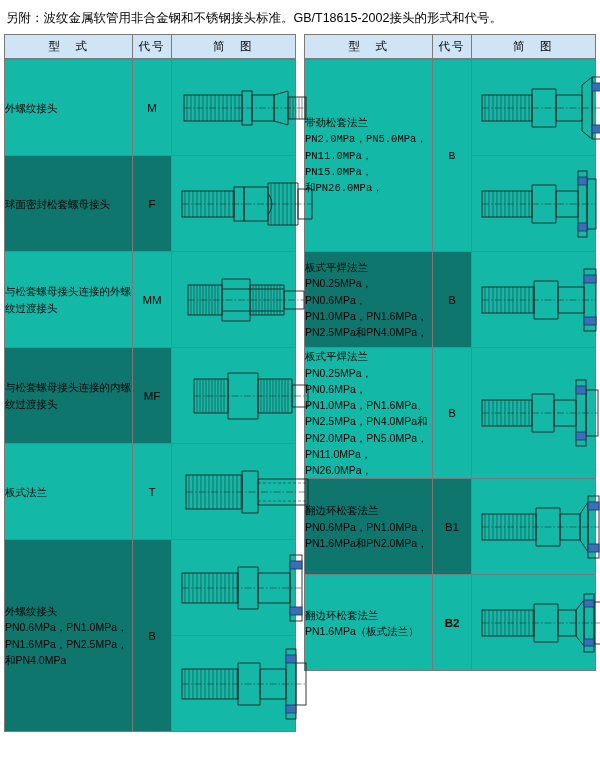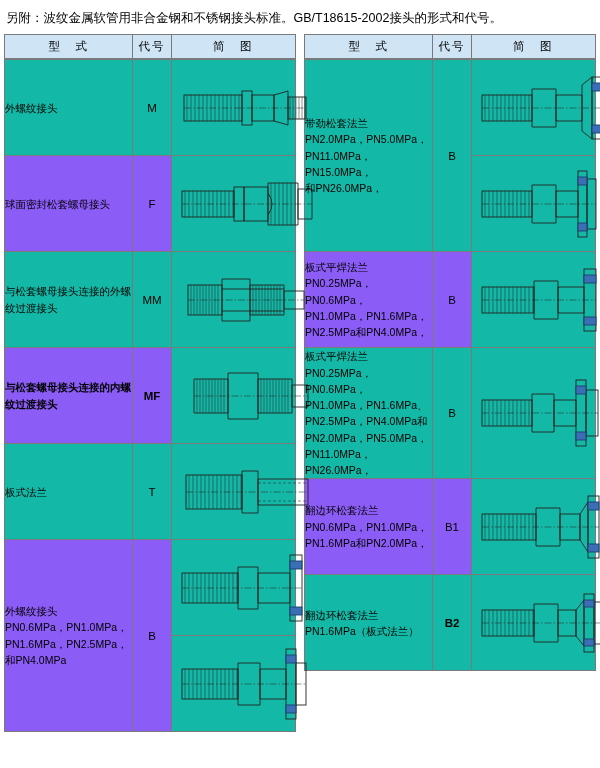--- a/index.html
+++ b/index.html
@@ -44,21 +44,21 @@
   .cell-text {
     font-size: 10.5px;
     line-height: 1.55;
     padding: 5px 6px;
     color: #000;
   }
   .cell-code {
     text-align: center;
     font-size: 11.5px;
   }
-  .yellow { background: #8b5cf6; }
+  .yellow { background: #0f766e; }
   .white { background: #14b8a6; }
   .fig {
     text-align: center;
     padding: 2px 0;
   }
   .fig svg { display: block; margin: 0 auto; }
 </style>
 </head>
 <body>
 
@@ -197,21 +197,21 @@
                           <line x1="102" y1="32" x2="102" y2="62" stroke-width="0.5"></line>
                           <line x1="105" y1="32" x2="105" y2="62" stroke-width="0.5"></line>
                           <line x1="108" y1="32" x2="108" y2="62" stroke-width="0.5"></line>
                           <path d="M112 38 L132 38 L132 56 L112 56 Z"></path>
                           <line x1="16" y1="47" x2="132" y2="47" stroke-dasharray="7 2 1.5 2" stroke-width="0.5"></line>
                           <line x1="50" y1="36" x2="112" y2="36"></line>
                           <line x1="50" y1="58" x2="112" y2="58"></line>
                         </g>
                       </svg></span></td>
                 </tr>
-                <tr style="height: 96px; font-weight: bold;">
+                <tr style="height: 96px;">
                   <td class="cell-text yellow" style="white-space: pre-line; border: 1px solid rgb(122, 122, 122);">与松套螺母接头连接的内螺纹过渡接头</td>
                   <td class="cell-code yellow" style="border: 1px solid rgb(122, 122, 122);">MF</td>
                   <td class="fig white" style="border: 1px solid rgb(122, 122, 122);"><span><svg width="150" height="94" viewBox="0 0 150 94" xmlns="http://www.w3.org/2000/svg">
                         <g fill="none" stroke="#222" stroke-width="0.9">
                           <path d="M22 30 L56 30 L56 64 L22 64 Z"></path>
                           <line x1="25" y1="30" x2="25" y2="64" stroke-width="0.5"></line>
                           <line x1="28" y1="30" x2="28" y2="64" stroke-width="0.5"></line>
                           <line x1="31" y1="30" x2="31" y2="64" stroke-width="0.5"></line>
                           <line x1="34" y1="30" x2="34" y2="64" stroke-width="0.5"></line>
                           <line x1="37" y1="30" x2="37" y2="64" stroke-width="0.5"></line>
@@ -344,21 +344,21 @@
                 </tr>
               </tbody>
             </table>
             <table style="border-collapse: collapse; table-layout: fixed; width: 100%;">
               <colgroup>
                 <col style="width:128px">
                 <col style="width:38px">
                 <col style="width:124px">
               </colgroup>
               <tbody>
-                <tr style="height: 96px;">
+                <tr style="height: 96px; font-family: Liberation Mono, monospace;">
                   <td class="cell-text white" rowspan="2" style="white-space: pre-line; border: 1px solid rgb(122, 122, 122);">带劲松套法兰
 PN2.0MPa，PN5.0MPa，
 PN11.0MPa，PN15.0MPa，
 和PN26.0MPa，</td>
                   <td class="cell-code white" rowspan="2" style="border: 1px solid rgb(122, 122, 122);">B</td>
                   <td class="fig white" style="border: 1px solid rgb(122, 122, 122);"><span><svg width="150" height="94" viewBox="0 0 150 94" xmlns="http://www.w3.org/2000/svg">
                         <g fill="none" stroke="#222" stroke-width="0.9">
                           <rect x="10" y="34" width="50" height="26"></rect>
                           <line x1="13" y1="34" x2="13" y2="60" stroke-width="0.5"></line>
                           <line x1="17" y1="34" x2="17" y2="60" stroke-width="0.5"></line>

